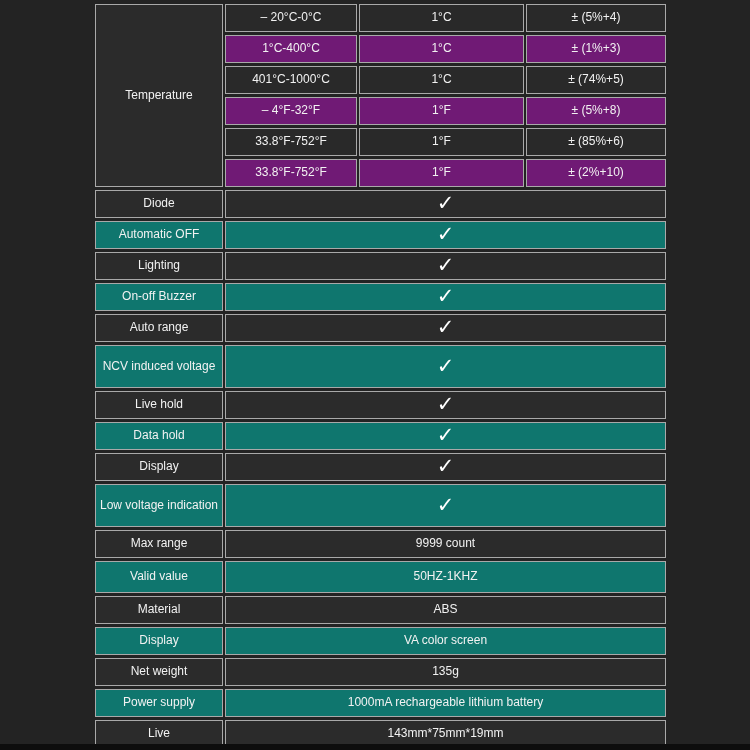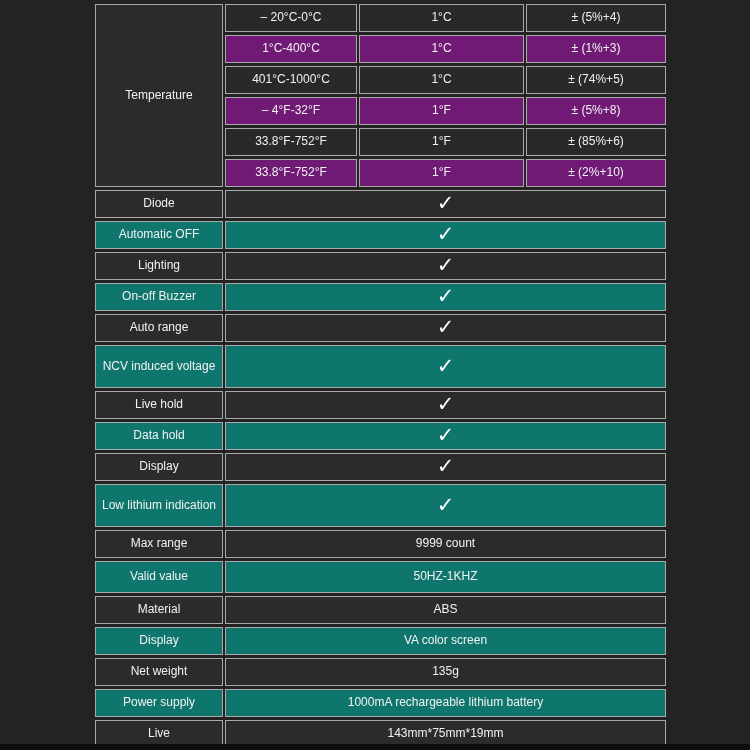--- a/index.html
+++ b/index.html
@@ -141,21 +141,21 @@
       </tr>
       <tr class="light">
         <td class="label-cell">Data hold</td>
         <td class="check" colspan="3">✓</td>
       </tr>
       <tr class="dark">
         <td class="label-cell">Display</td>
         <td class="check" colspan="3">✓</td>
       </tr>
       <tr class="light tall">
-        <td class="label-cell">Low lithium indication</td>
+        <td class="label-cell">Low voltage indication</td>
         <td class="check" colspan="3">✓</td>
       </tr>
 
       <tr class="dark">
         <td class="label-cell">Max range</td>
         <td colspan="3">9999 count</td>
       </tr>
       <tr class="light vtall">
         <td class="label-cell">Valid value</td>
         <td colspan="3">50HZ-1KHZ</td>

